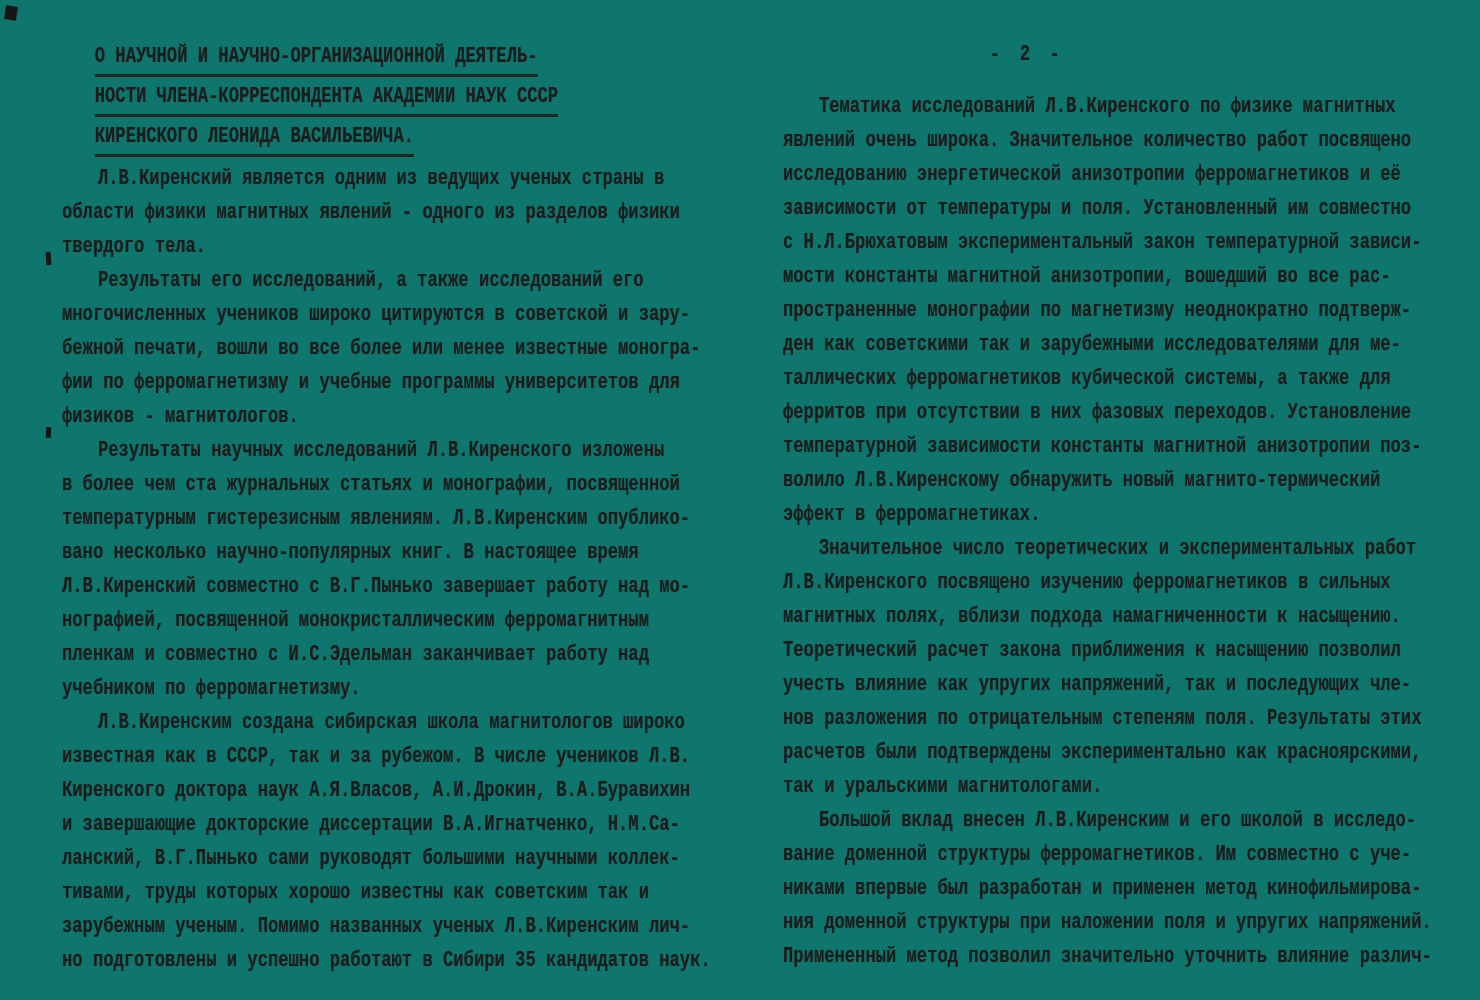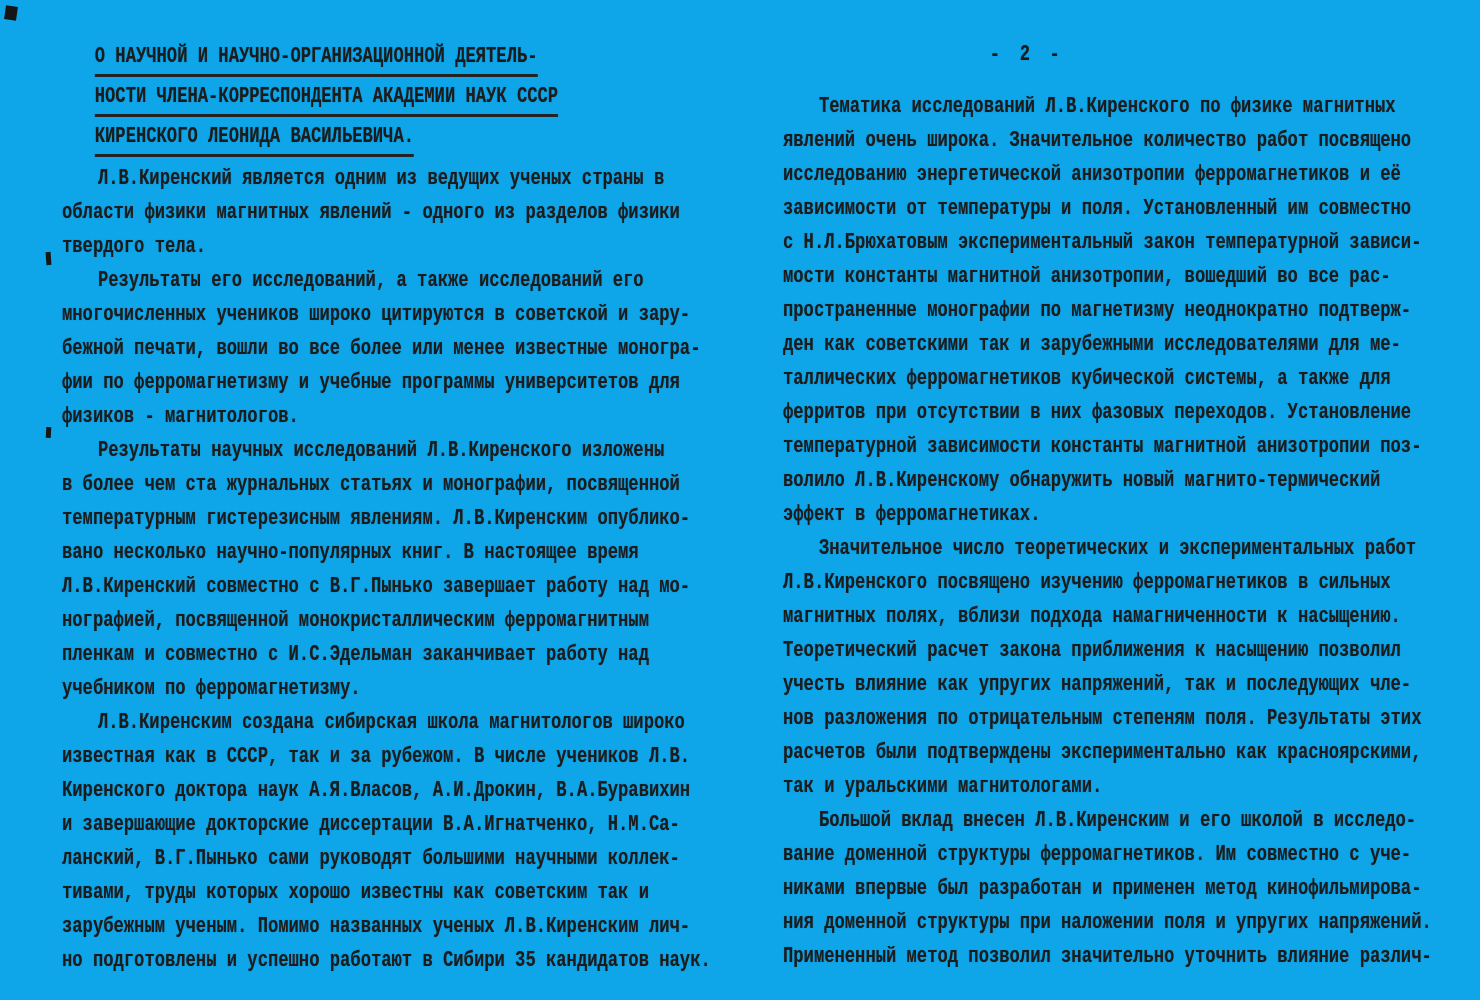--- a/index.html
+++ b/index.html
@@ -4,21 +4,21 @@
 <style>
   html, body {
     margin: 0;
     padding: 0;
     background: #e8e8e8;
   }
   .sheet {
     position: relative;
     width: 1480px;
     height: 1000px;
-    background: #0ea5e9;
+    background: #0f766e;
     overflow: hidden;
     font-family: "Liberation Mono", "DejaVu Sans Mono", monospace;
     font-weight: bold;
     color: #1c1c1c;
   }
   .col {
     position: absolute;
     top: 0;
     width: 860px;
     transform: scaleX(0.78);

